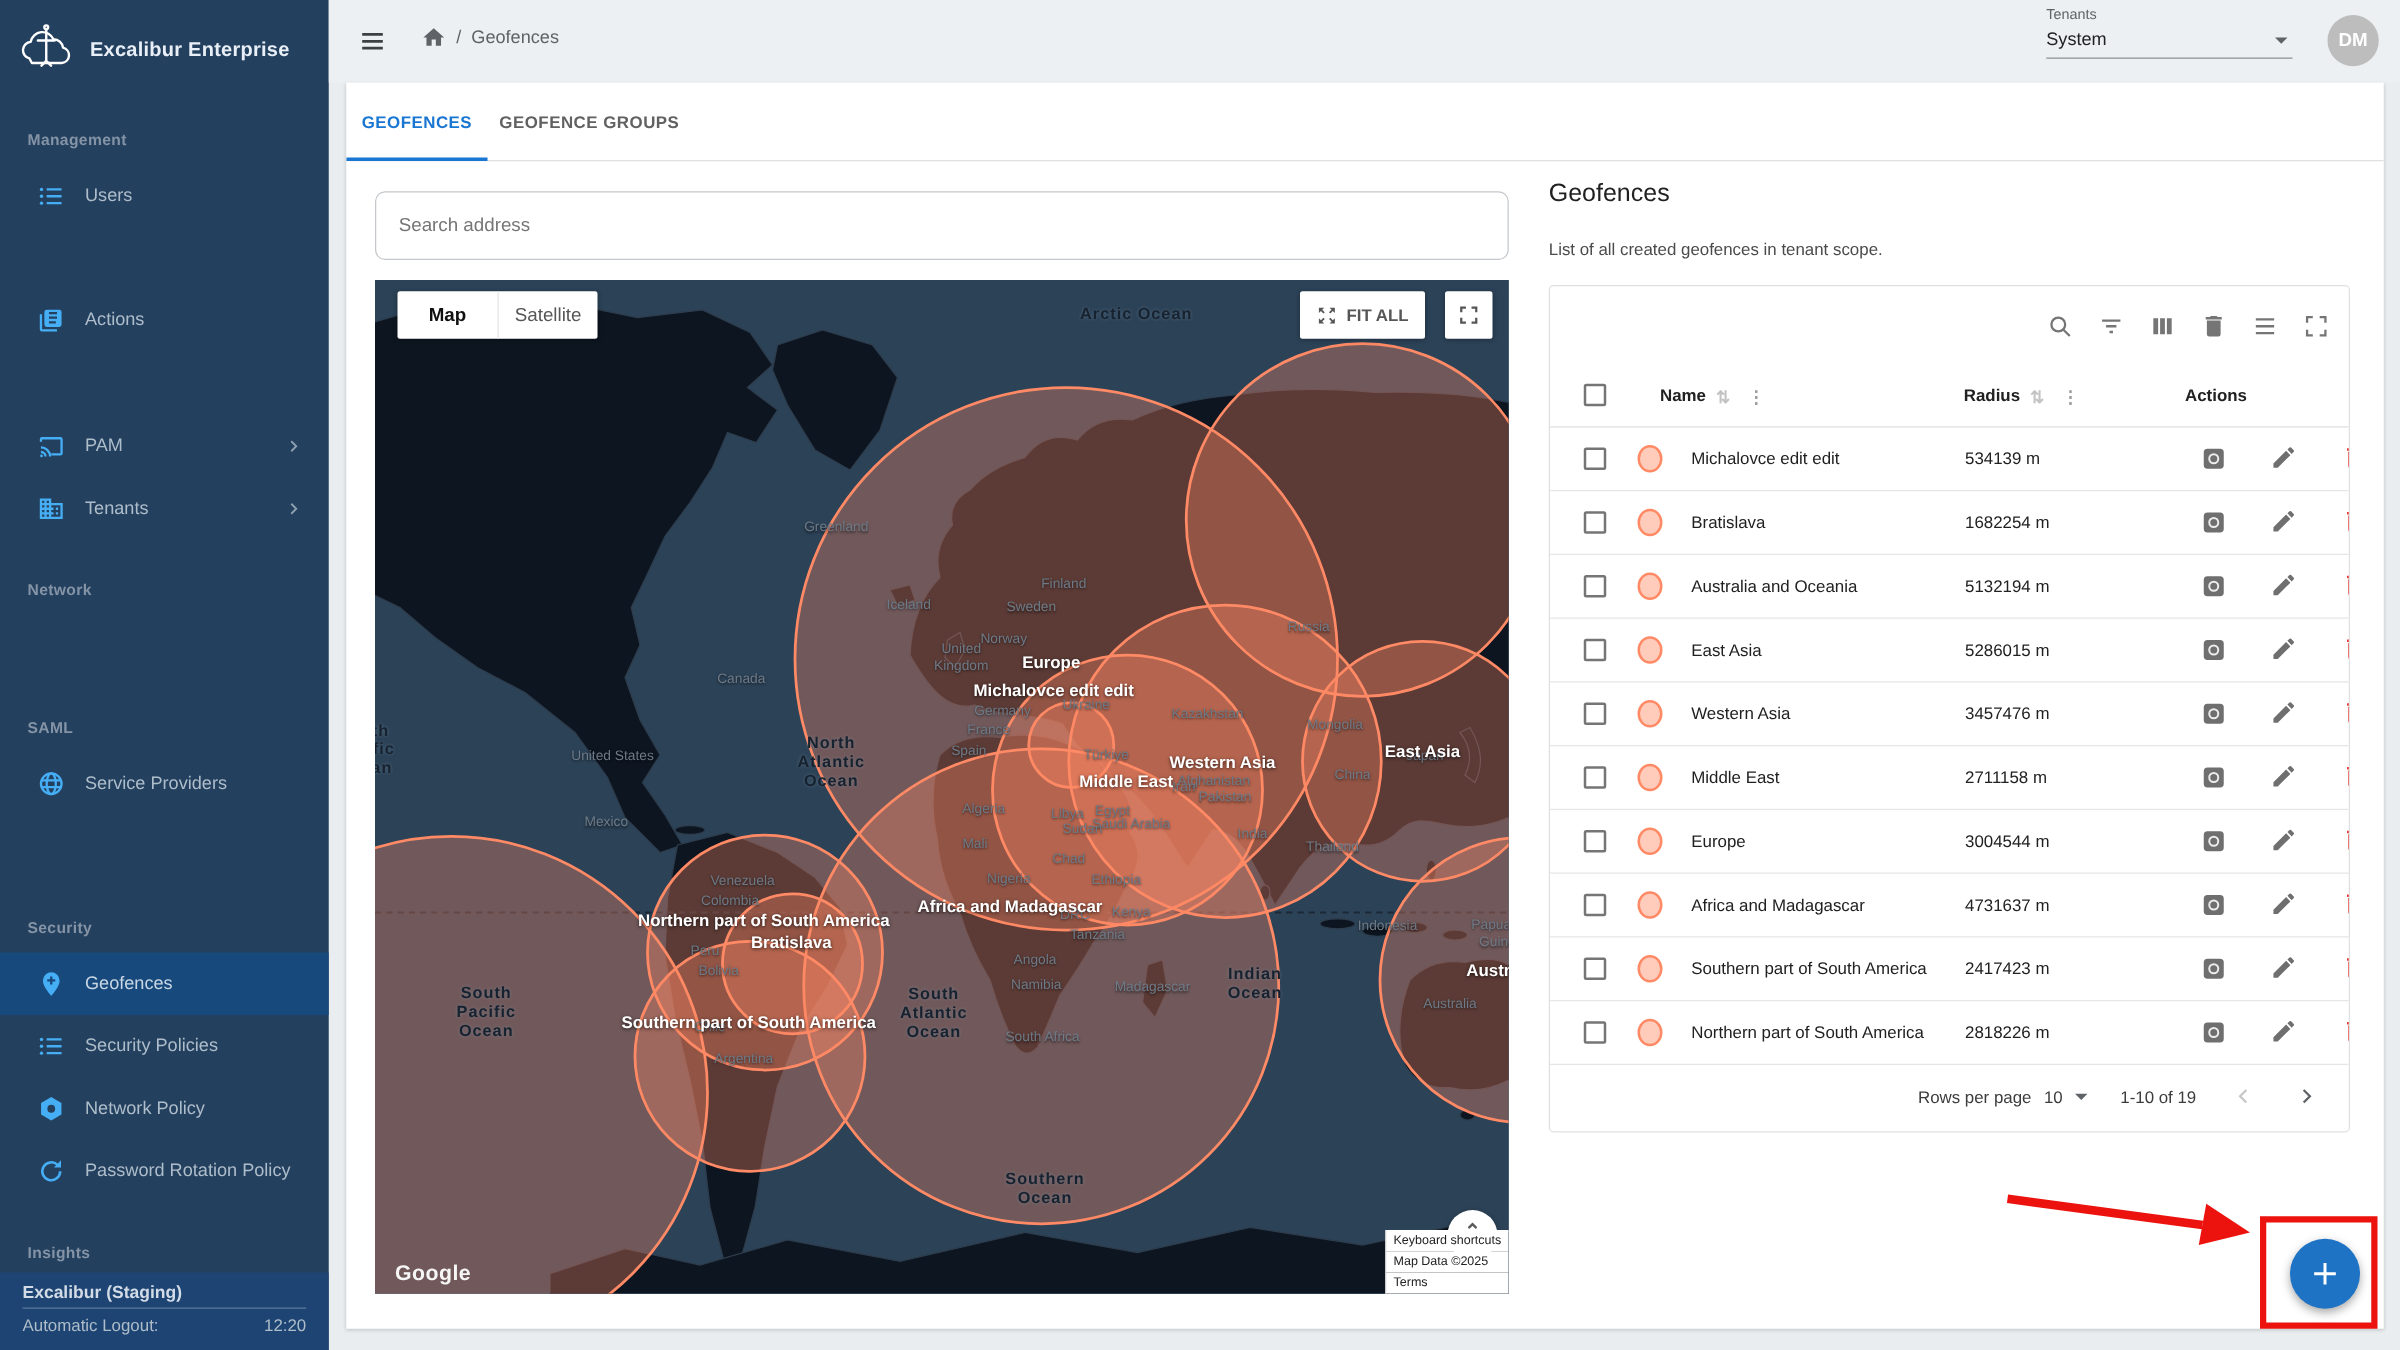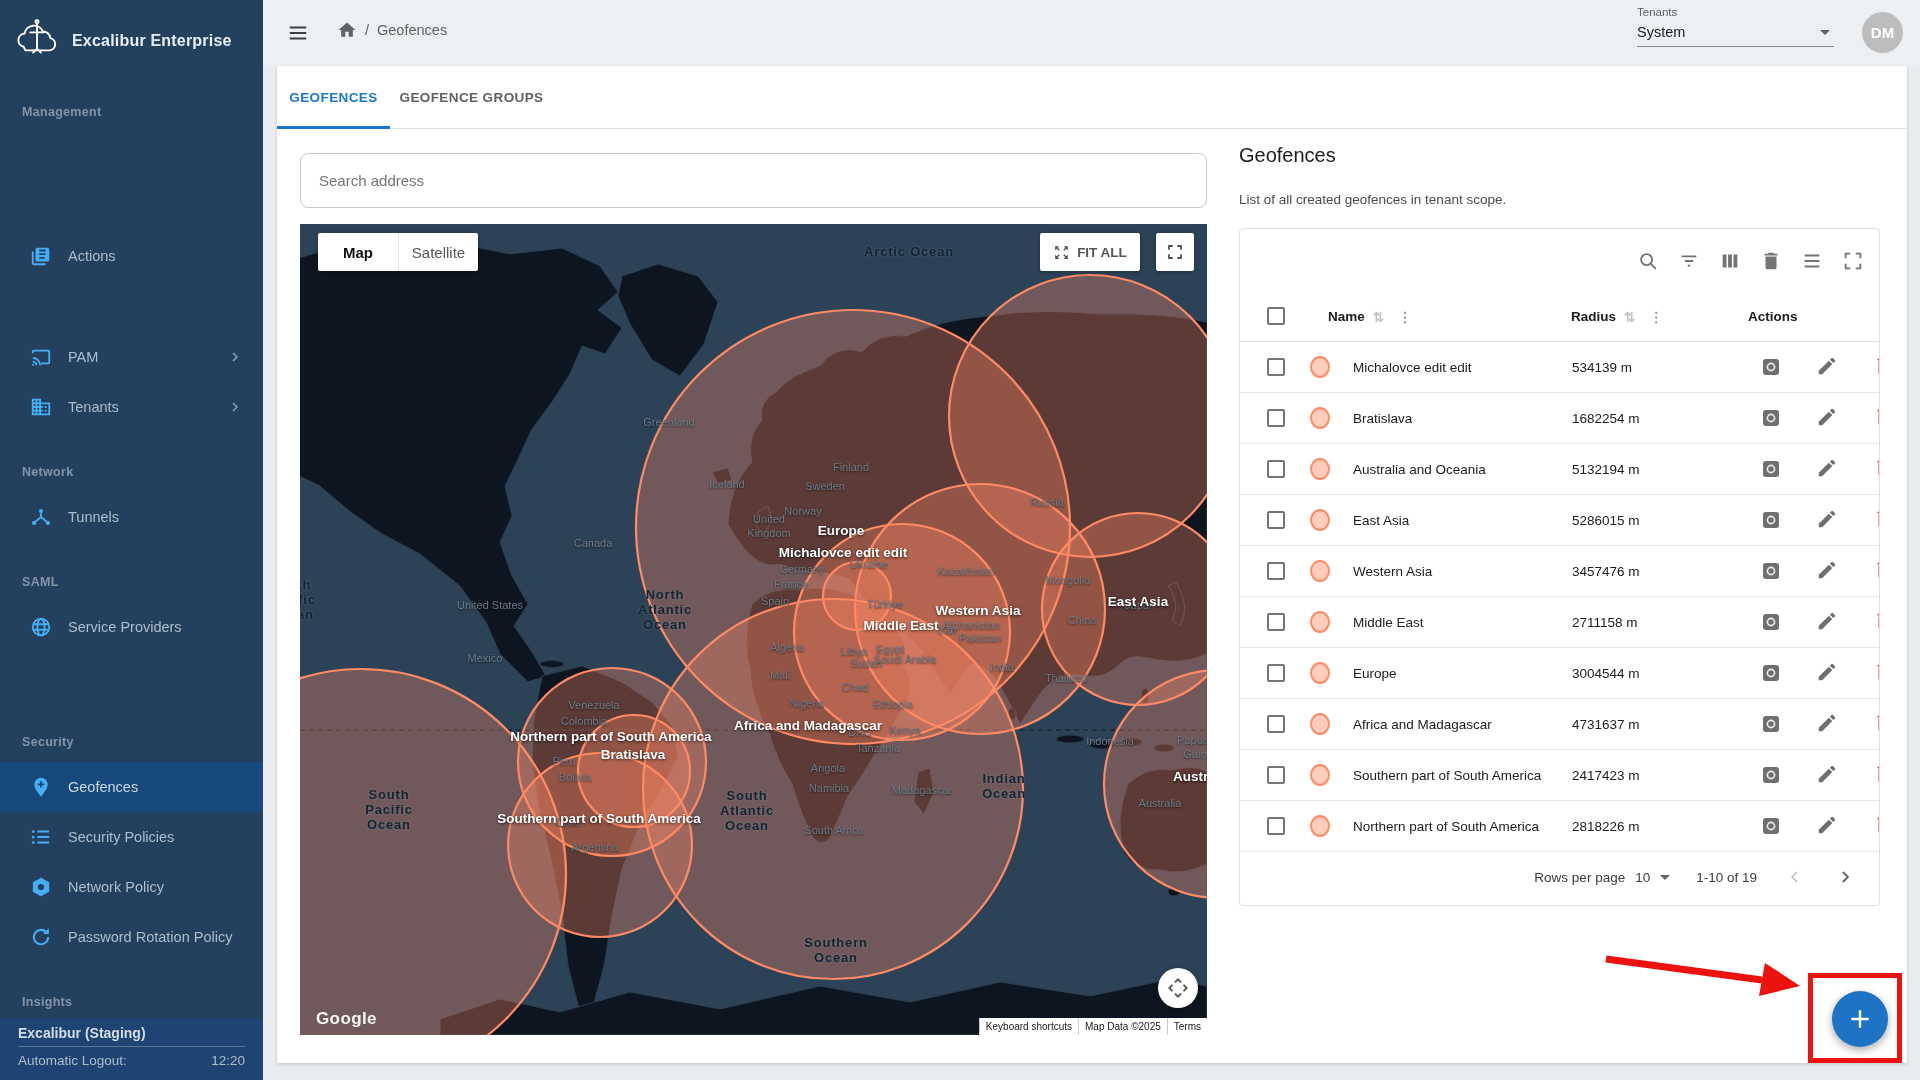--- a/index.html
+++ b/index.html
@@ -54,21 +54,21 @@
   .glabel { position:absolute; transform:translate(-50%,-50%); color:#fff; font-size:13.5px; font-weight:bold; white-space:nowrap; text-shadow:0 1px 3px rgba(0,0,0,.75); }
   .glabel.start { transform:translate(0,-50%); }
   .maptype { position:absolute; left:18px; top:9px; display:flex; background:#fff; border-radius:2px; box-shadow:0 1px 4px rgba(0,0,0,.3); height:38px; cursor:pointer; }
   .maptype .mt { width:80px; display:flex; align-items:center; justify-content:center; font-size:15px; }
   .mt.on { color:#111; font-weight:bold; }
   .mt.off { color:#565656; border-left:1px solid #e6e6e6; }
   .fitall { position:absolute; left:740px; top:9px; width:100px; height:38px; background:#fff; border-radius:2px; box-shadow:0 1px 4px rgba(0,0,0,.3); display:flex; align-items:center; justify-content:center; gap:7px; color:#565656; font-size:13.5px; font-weight:bold; cursor:pointer; }
   .mapfs { position:absolute; left:856px; top:9px; width:38px; height:38px; background:#fff; border-radius:2px; box-shadow:0 1px 4px rgba(0,0,0,.3); display:flex; align-items:center; justify-content:center; cursor:pointer; }
   .panbtn { position:absolute; left:858px; top:744px; width:40px; height:40px; border-radius:50%; background:#fff; box-shadow:0 1px 4px rgba(0,0,0,.3); display:flex; align-items:center; justify-content:center; cursor:pointer; }
   .glogo { position:absolute; left:16px; bottom:6px; color:#fff; font-size:17px; font-weight:bold; letter-spacing:.4px; opacity:.95; }
-  .attrib { position:absolute; right:0; bottom:0; display:flex; }
+  .attrib { position:absolute; right:0; bottom:0; display:flex;flex-direction:column; }
   .attrib span { background:#fff; color:#222; font-size:10px; padding:3px 6px; border-left:1px solid #ccc; cursor:pointer; }
 
   
   .panel-title { position:absolute; left:962px; top:78px; font-size:20px; font-weight:500; color:#212121; }
   .panel-sub { position:absolute; left:962px; top:126px; font-size:13.5px; color:#4b4b4b; }
   .tcard { position:absolute; left:962px; top:162px; width:641px; height:678px; border:1px solid #e0e0e0; border-radius:4px; background:#fff; overflow:hidden; }
   .ttools { position:absolute; right:14px; top:20px; display:flex; gap:17px; }
   .tool { width:24px; height:24px; color:#757575; cursor:pointer; display:flex; align-items:center; justify-content:center; }
   .thead { position:absolute; left:0; top:62px; width:100%; height:51px; border-bottom:1px solid #e0e0e0; }
   .cbox { position:absolute; width:18px; height:18px; border:2px solid #757575; border-radius:2px; top:50%; transform:translateY(-50%); cursor:pointer; }
@@ -104,20 +104,31 @@
           <path d="M10 30a7 7 0 0 1 1-13.8A10 10 0 0 1 30 14a8 8 0 0 1 8 7 6.5 6.5 0 0 1-1 12.8H12z"></path>
           <path d="M24 6v26M24 32l-4 4M24 32l4 4M17 15h14"></path>
           <circle cx="24" cy="4" r="1.6"></circle>
         </g>
       </svg>
       <span class="app-title">Excalibur Enterprise</span>
     </div>
 
     <div class="sec-label" style="top:105px">Management</div>
 
+    <div class="nav-item" style="top:132px">
+      <span class="nicon">
+          <svg viewBox="0 0 24 24">
+            <path fill="none" stroke="currentColor" stroke-width="2" d="M8 6h13M8 12h13M8 18h13"></path>
+            <circle cx="3.5" cy="6" r="1.5" fill="currentColor"></circle>
+            <circle cx="3.5" cy="12" r="1.5" fill="currentColor"></circle>
+            <circle cx="3.5" cy="18" r="1.5" fill="currentColor"></circle>
+          </svg>
+        </span>
+      <span class="nlabel">Users</span>
+    </div>
     <div class="nav-item" style="top:231px">
       <span class="nicon">
           <svg viewBox="0 0 24 24">
             <path fill="currentColor" d="M19 3H8a2 2 0 0 0-2 2v11a2 2 0 0 0 2 2h11a2 2 0 0 0 2-2V5a2 2 0 0 0-2-2zm-3 12h-6v-2h6zm1-4h-7V9h7zm0-4h-7V5h7zM4 7H2v13a2 2 0 0 0 2 2h13v-2H4z"></path>
           </svg>
         </span>
       <span class="nlabel">Actions</span>
     </div>
     <div class="nav-item" style="top:332px">
       <span class="nicon">
@@ -138,31 +149,20 @@
             <path fill="currentColor" d="M12 7V3H2v18h20V7H12zM6 19H4v-2h2v2zm0-4H4v-2h2v2zm0-4H4V9h2v2zm0-4H4V5h2v2zm4 12H8v-2h2v2zm0-4H8v-2h2v2zm0-4H8V9h2v2zm0-4H8V5h2v2zm10 12h-8v-2h2v-2h-2v-2h2v-2h-2V9h8v10zm-2-8h-2v2h2v-2zm0 4h-2v2h2v-2z"></path>
           </svg>
         </span>
       <span class="nlabel">Tenants</span>
       <svg class="chev" viewBox="0 0 24 24">
           <path fill="none" stroke="currentColor" stroke-width="2.2" d="m9 6 6 6-6 6"></path>
         </svg>
     </div>
 
     <div class="sec-label" style="top:465px">Network</div>
-    <div class="nav-item" style="top:492px">
-      <span class="nicon">
-          <svg viewBox="0 0 24 24">
-            <circle cx="12" cy="5.5" r="2.3" fill="currentColor"></circle>
-            <circle cx="4.5" cy="18.5" r="2.3" fill="currentColor"></circle>
-            <circle cx="19.5" cy="18.5" r="2.3" fill="currentColor"></circle>
-            <path fill="none" stroke="currentColor" stroke-width="2" d="M12 8v4m0 0-6 5m6-5 6 5"></path>
-          </svg>
-        </span>
-      <span class="nlabel">Tunnels</span>
-    </div>
 
     <div class="sec-label" style="top:575px">SAML</div>
     <div class="nav-item" style="top:602px">
       <span class="nicon">
           <svg viewBox="0 0 24 24">
             <circle cx="12" cy="12" r="9" fill="none" stroke="currentColor" stroke-width="2"></circle>
             <ellipse cx="12" cy="12" rx="4" ry="9" fill="none" stroke="currentColor" stroke-width="2"></ellipse>
             <path d="M3.5 9h17M3.5 15h17" stroke="currentColor" stroke-width="2"></path>
           </svg>
         </span>

